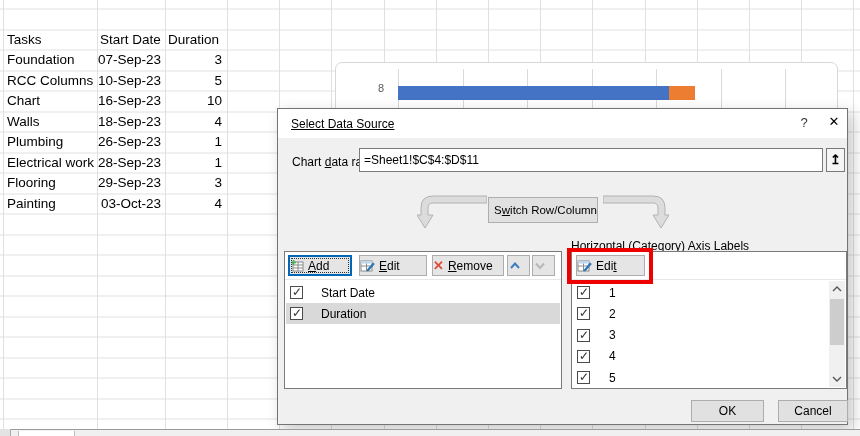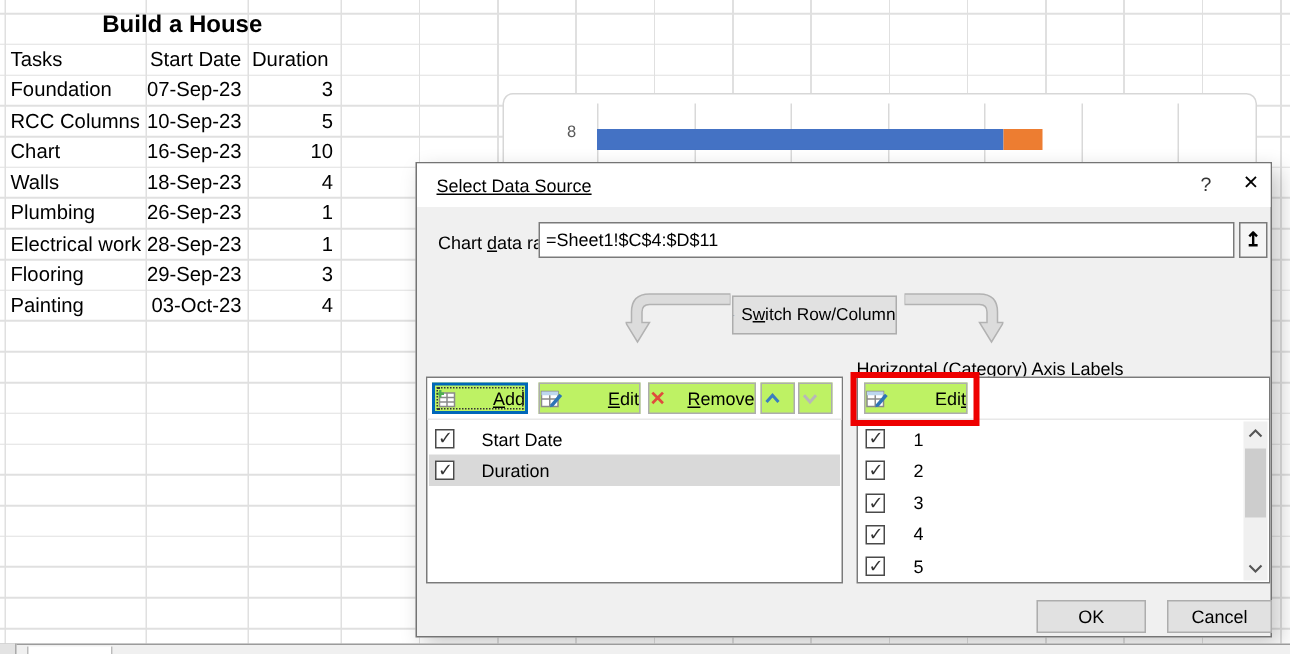--- a/index.html
+++ b/index.html
@@ -55,22 +55,22 @@
     background:#e1e1e1; border:1px solid #adadad; display:flex; align-items:center;
     justify-content:center; gap:4px; font-size:11.5px; white-space:nowrap; }
   .arrow-svg { position:absolute; z-index:1; }
 
   .sec-label { position:absolute; top:130px; font-size:12px; }
   .panel { position:absolute; top:142px; height:138px; background:#fff; border:1px solid #7a7a7a; }
   .panel-left { left:6px; width:278px; }
   .panel-right { left:293px; width:276px; }
   .ptoolbar { position:absolute; left:0; top:0; right:0; height:28px; background:#fff;
     border-bottom:1px solid #e8e8e8; }
-  .tbtn { position:absolute; top:3px; height:21px; background:#bef264; border:1px solid #adadad;
-    display:flex; align-items:center; justify-content:space-between; gap:4px; font-size:12px; }
+  .tbtn { position:absolute; top:3px; height:21px; background:#e5e5e5; border:1px solid #adadad;
+    display:flex; align-items:center; justify-content:flex-start; gap:4px; font-size:12px; }
   .tbtn.focused { border:2px solid #0067b8; outline:1px dotted #333; outline-offset:-4px; }
   .tbtn.disabled svg polyline { stroke:#b8b8b8; }
   .x-glyph { color:#e04c3c; font-size:13px; font-weight:bold; }
 
   .litem { position:absolute; left:1px; right:1px; height:21px; display:flex; align-items:center; }
   .litem.sel { background:#d9d9d9; }
   .cbx { width:13px; height:13px; background:#fff; border:1px solid #4a4a4a; margin-left:4px;
     position:relative; flex:none; }
   .cbx .mk { position:absolute; left:1px; top:-2px; font-size:12px; color:#333; }
   .litem .lbl { margin-left:18px; }
@@ -105,21 +105,20 @@
 <body>
 
 <div id="stage">
 
   <div class="hgrid"></div>
   <div class="vgrid-right"></div>
   <div class="vline" style="left:3px"></div>
   <div class="vline" style="left:97px"></div>
   <div class="vline" style="left:165px"></div>
 
-  <div class="sheet-title">Build a House</div>
 
   <div class="srow" style="top:29px">
     <div class="c-task">Tasks</div>
     <div class="c-date" style="text-align:left;padding-left:3px">Start Date</div>
     <div class="c-dur" style="text-align:left;padding-left:3px">Duration</div>
   </div>
 
   <div class="srow" style="top:49.5px">
     <div class="c-task">Foundation</div>
     <div class="c-date">07-Sep-23</div>

